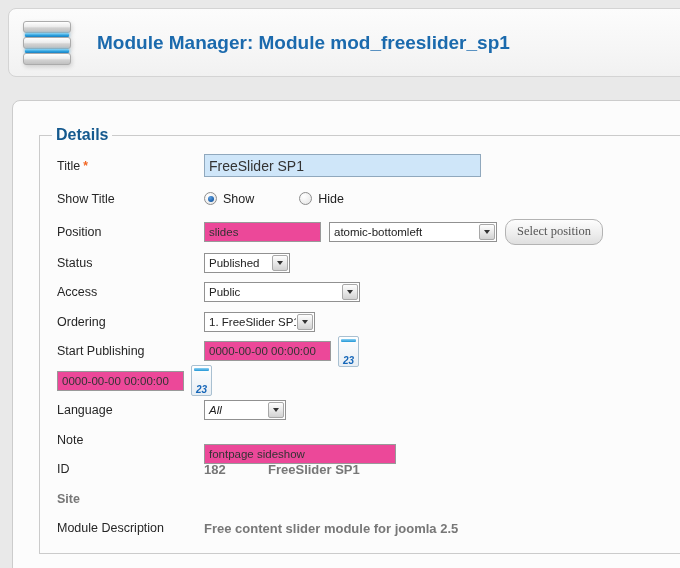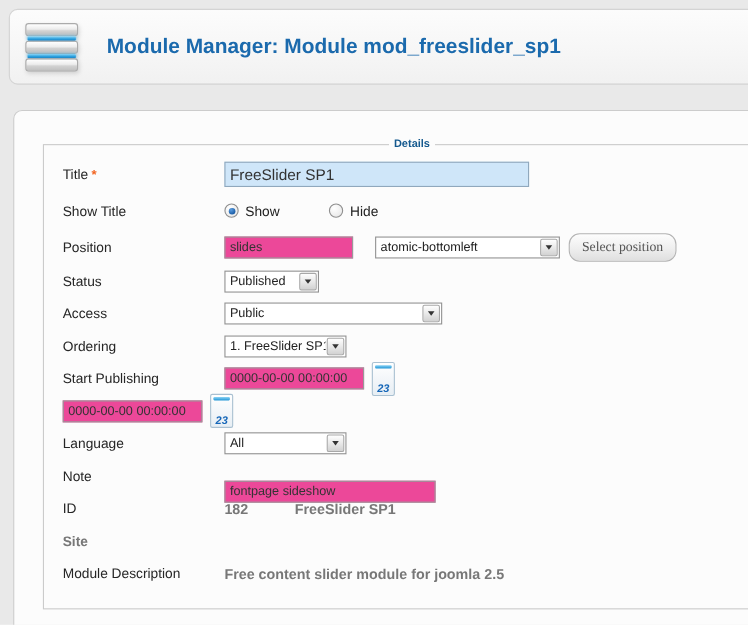--- a/index.html
+++ b/index.html
@@ -46,22 +46,22 @@
     background: #fcfcfc;
     border: 1px solid #cccccc;
     border-top-left-radius: 8px;
   }
   fieldset.details {
     position: absolute; left: 26px; top: 25px; right: -14px; height: 428px;
     border: 1px solid #cbcbcb;
     padding: 5px 0 0 17px;
   }
   legend {
-    font-size: 10px; font-weight: bold; color: #15598e;
-    padding: 0 4px; margin-left: -5px; text-align: center;
+    font-size: 16px; font-weight: bold; color: #15598e;
+    padding: 0 4px; margin-left: -5px;
   }
 
   
   .row { display: flex; align-items: center; height: 29.5px; }
   .row.tall { height: 33px; }
   .lbl { width: 147px; font-size: 12.5px; color: #262626; flex: none; }
   .req { color: #f26522; font-weight: bold; font-size: 12px; vertical-align: top; margin-left: 3px; }
   .graybold { color: #777; font-weight: bold; }
 
   
@@ -167,42 +167,42 @@
       <span class="lbl">Show Title</span>
       <span class="radio checked"></span>
       <span class="radio-label">Show</span>
       <span class="radio"></span>
       <span class="radio-label">Hide</span>
     </div>
 
     <div class="row tall">
       <span class="lbl">Position</span>
       <input class="txt pos-input" value="slides" style="">
-      <div class="xsel" style="width:168px; margin-left:20px;align-items:center;">
+      <div class="xsel" style="width:168px; margin-left:8px;align-items:center;">
         <span class="xsel-text">atomic-bottomleft</span>
         <span class="xsel-btn">
             <i class="tri"></i>
           </span>
       </div>
       <button class="btn">Select position</button>
     </div>
 
     <div class="row">
       <span class="lbl">Status</span>
       <div class="xsel" style="width:86px;">
         <span class="xsel-text">Published</span>
         <span class="xsel-btn">
             <i class="tri"></i>
           </span>
       </div>
     </div>
 
     <div class="row">
       <span class="lbl">Access</span>
-      <div class="xsel" style="width:198px;gap:29px;">
+      <div class="xsel" style="width:156px;gap:29px;">
         <span class="xsel-text">Public</span>
         <span class="xsel-btn">
             <i class="tri"></i>
           </span>
       </div>
     </div>
 
     <div class="row">
       <span class="lbl">Ordering</span>
       <div class="xsel" style="width:111px;">
@@ -225,21 +225,21 @@
     <div class="row">
       <input class="txt date-input" value="0000-00-00 00:00:00" style="">
       <button class="cal">
         <span class="cal-top"></span>
         <span class="cal-num">23</span>
       </button>
     </div>
 
     <div class="row">
       <span class="lbl">Language</span>
-      <div class="xsel" style="width:111px;">
+      <div class="xsel" style="width:82px;font-style:italic;">
         <span class="xsel-text">All</span>
         <span class="xsel-btn">
             <i class="tri"></i>
           </span>
       </div>
     </div>
 
     <div class="row">
       <span class="lbl">Note</span>
       <input class="txt note-input" value="fontpage sideshow" style="">

